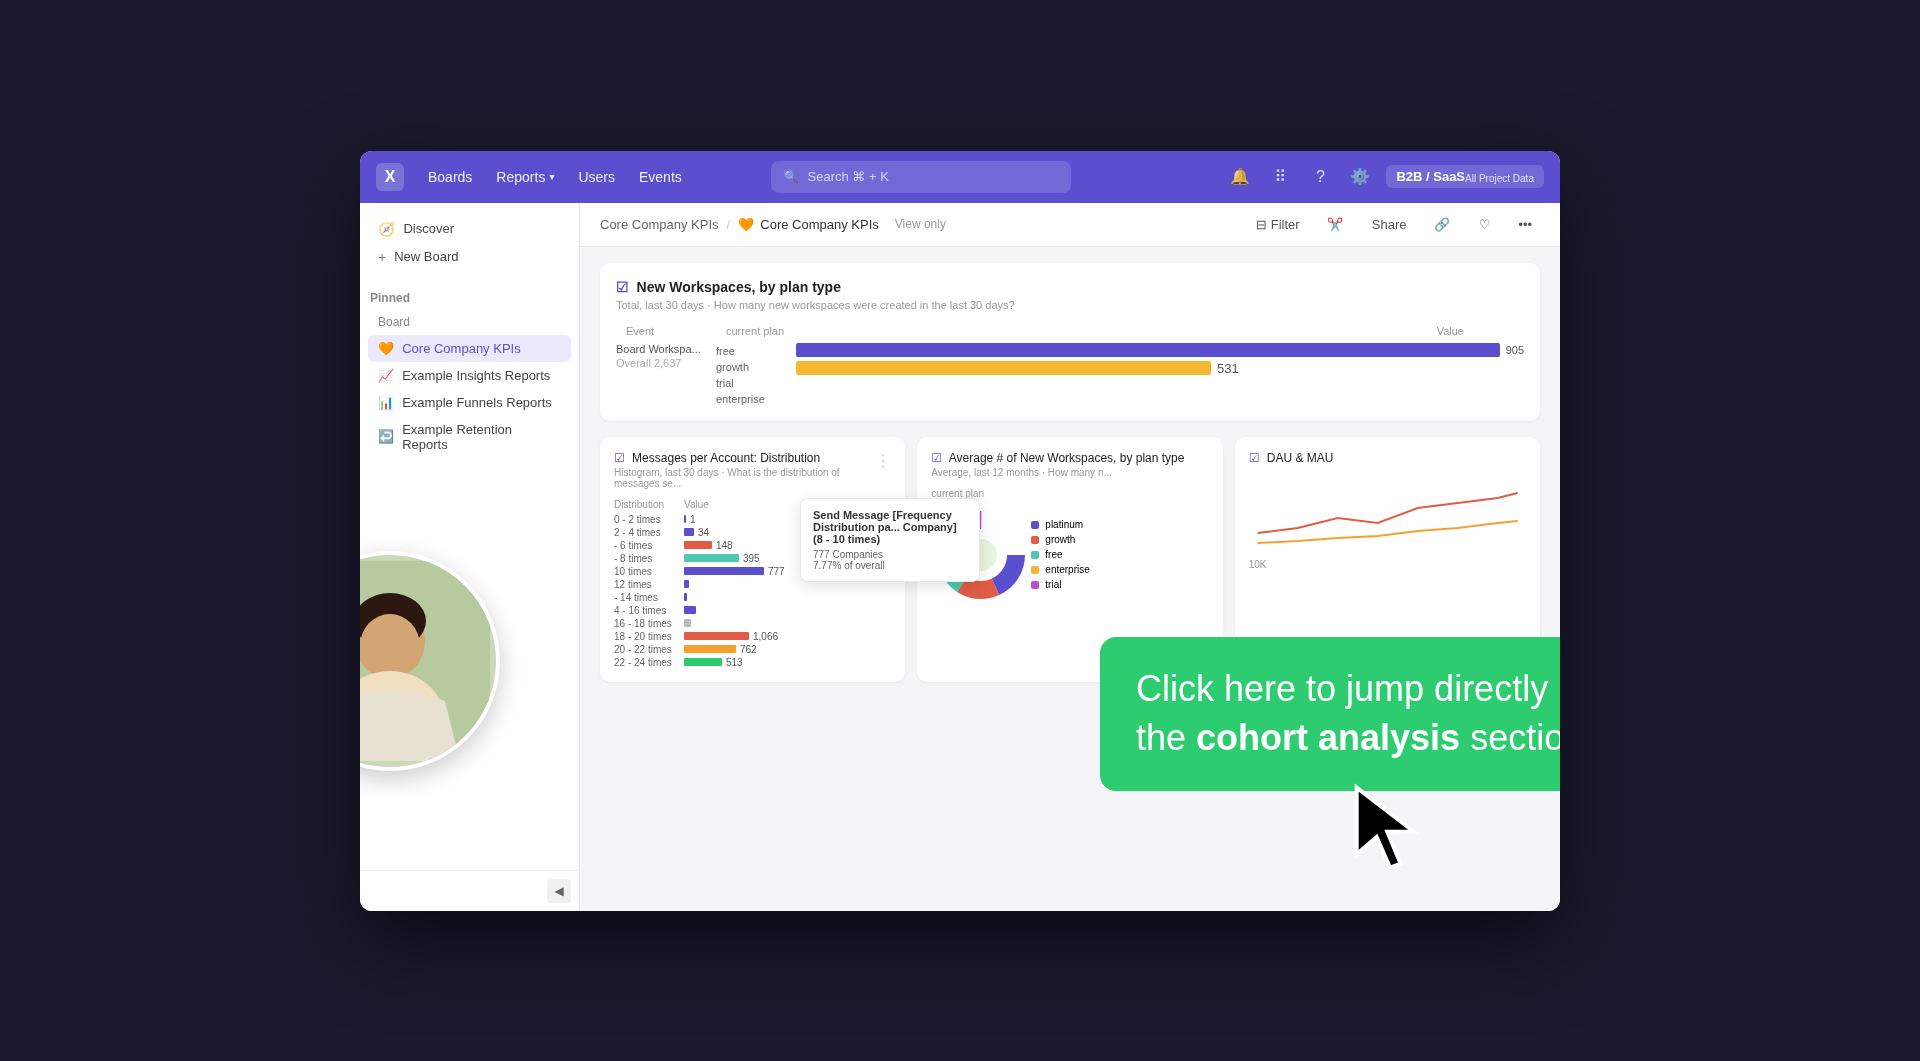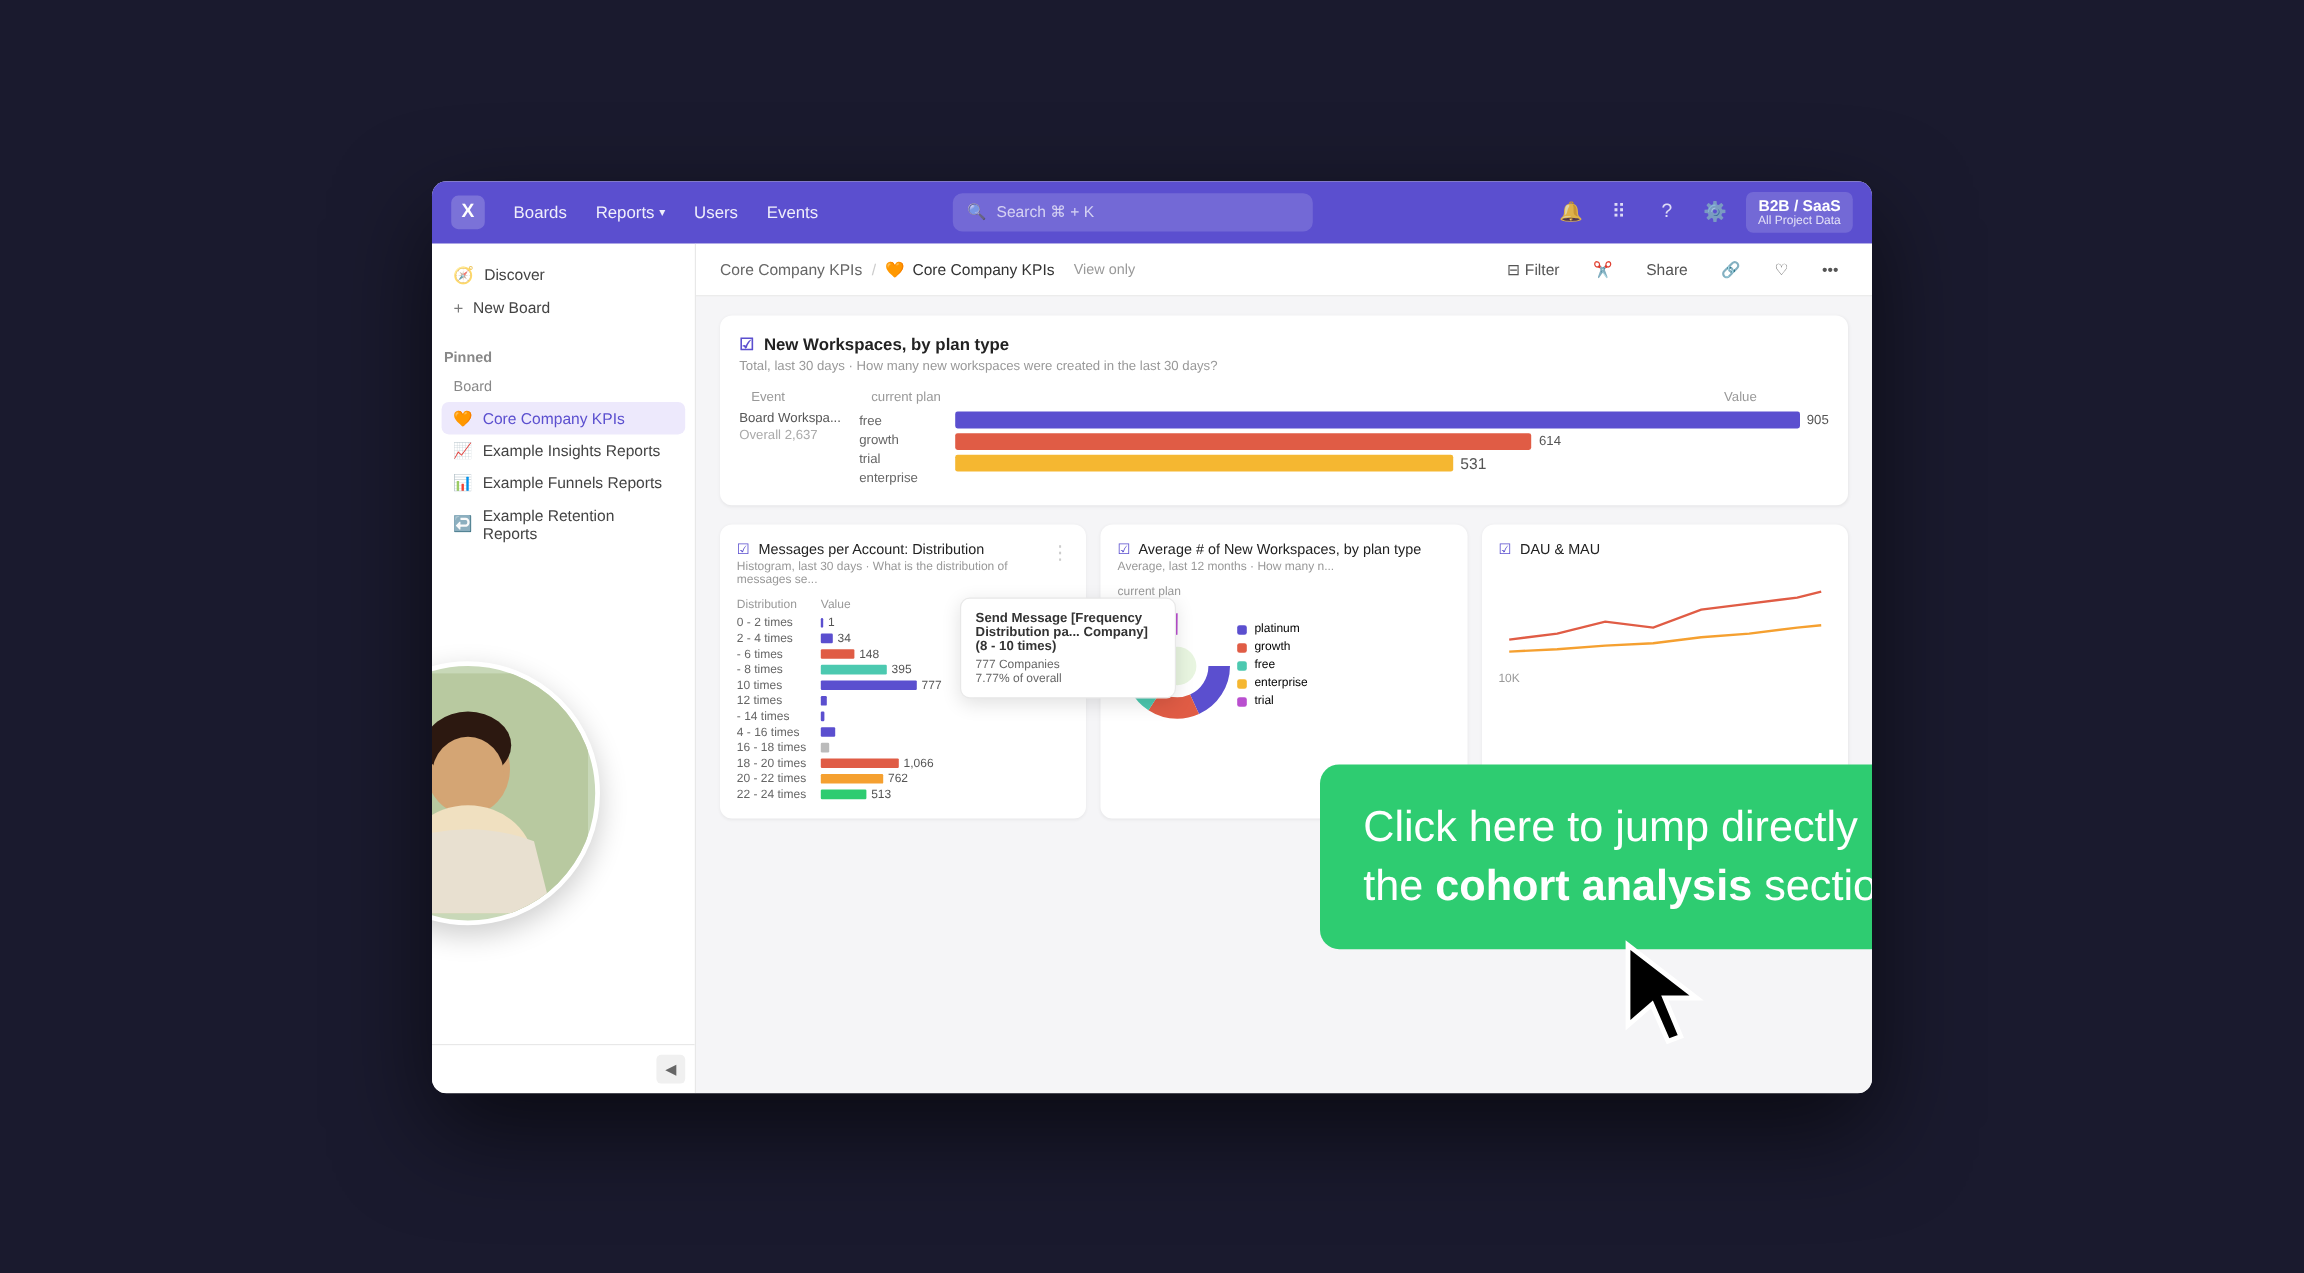--- a/index.html
+++ b/index.html
@@ -96,21 +96,20 @@
     }
 
     .nav-workspace {
       background: rgba(255,255,255,0.15);
       border-radius: 6px;
       padding: 4px 10px;
       color: white;
       font-size: 12px;
       cursor: pointer;
       display: flex;
-      flex-direction: column;
       align-items: flex-end;
     }
 
     .nav-workspace .ws-name { font-weight: 600; font-size: 13px; }
     .nav-workspace .ws-sub { font-size: 10px; opacity: 0.8; }
 
     
     .main-layout {
       display: flex;
       flex: 1;
@@ -508,24 +507,20 @@
               <div>growth</div>
               <div>trial</div>
               <div>enterprise</div>
             </div>
             <div style="display:flex; flex-direction:column; gap:4px;">
               <div style="display:flex; align-items:center; gap:6px;">
                 <div style="width:98%; height:14px; background:#5b4fcf; border-radius:2px;"></div>
                 <span style="font-size:11px; color:#555;">905</span>
               </div>
               <div style="display:flex; align-items:center; gap:6px;">
-                <div style="width:66%; height:14px; background:#e05c45; border-radius:2px;"></div>
-                <span style="font-size:11px; color:#555;">614</span>
-              </div>
-              <div style="display:flex; align-items:center; gap:6px;">
                 <div style="width:57%; height:14px; background:#f5b731; border-radius:2px;"></div>
                 <span style="font-size:13px; color:#555;">531</span>
               </div>
             </div>
           </div>
         </div>
 
         <div class="charts-row">
 
           <div class="mini-chart-card" style="position:relative;">

